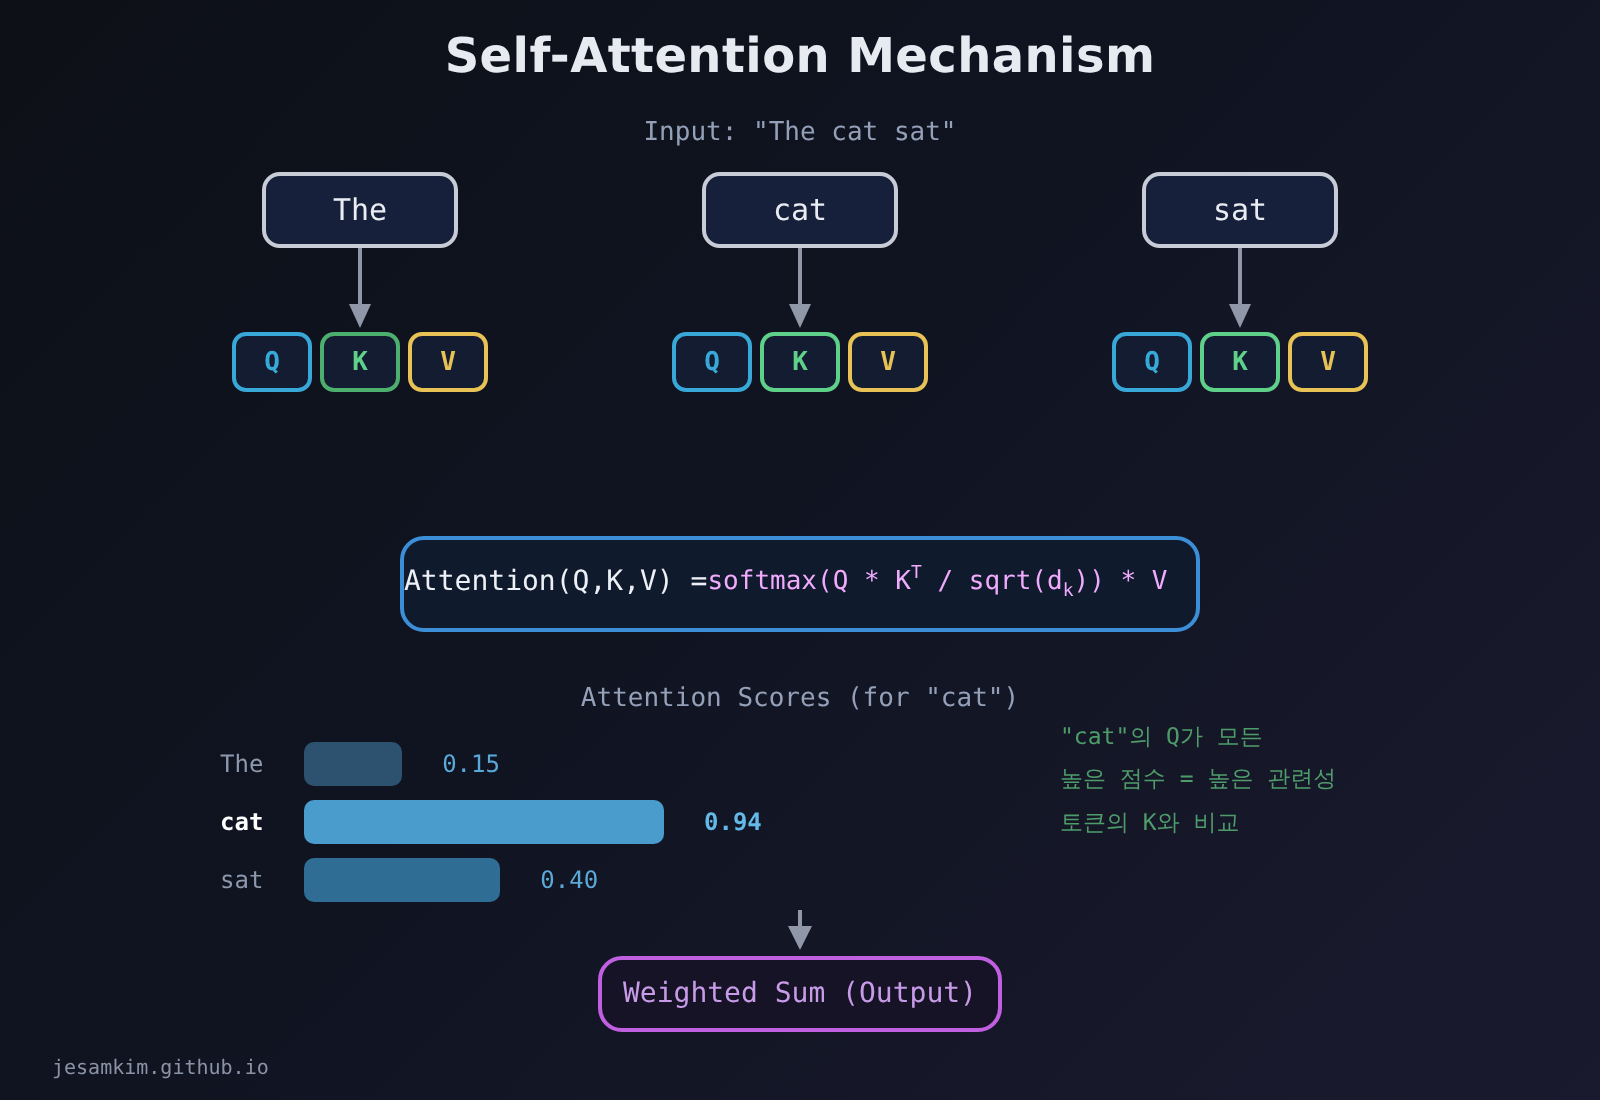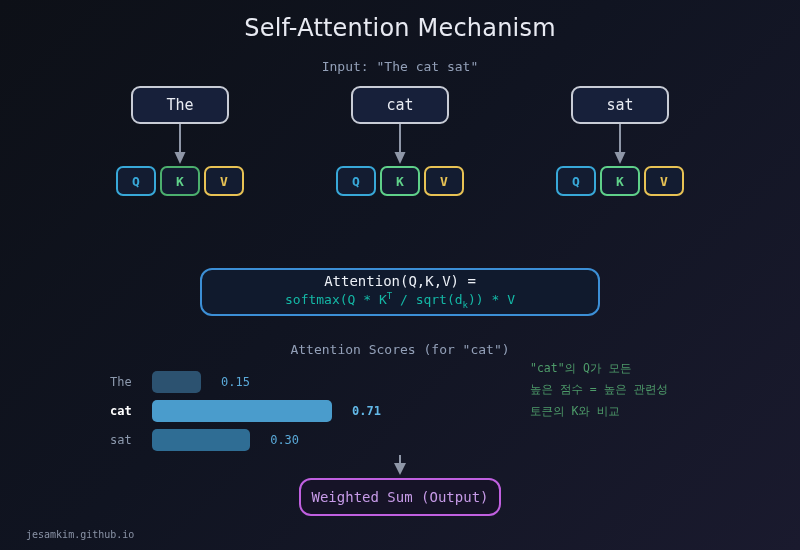--- a/index.html
+++ b/index.html
@@ -21,21 +21,21 @@
 
   
   #page-title {
     position: absolute;
     top: 14px;
     left: 0;
     width: 800px;
     text-align: center;
     font-family: "DejaVu Sans", "Liberation Sans", sans-serif;
     font-size: 24px;
-    font-weight: 400;
+    font-weight: 700;
     color: #e8eaf2;
     letter-spacing: 0.2px;
   }
   #input-caption {
     position: absolute;
     top: 59px;
     left: 0;
     width: 800px;
     text-align: center;
     font-size: 13px;
@@ -106,32 +106,31 @@
     position: absolute;
     left: 200px;
     top: 268px;
     width: 400px;
     height: 48px;
     border: 2px solid #3c8fd6;
     border-radius: 12px;
     background: #101a2d;
     box-sizing: border-box;
     display: flex;
-    flex-direction: column;
-    align-items: center;
-    justify-content: center;
+    flex-direction: row;
+    align-items: center;
     line-height: 1.25;
   }
   #formula-line1 {
     font-size: 14px;
     color: #edf1f7;
   }
   .formula-line2 {
     font-size: 13px;
-    color: #14b8a6;
+    color: #f0abfc;
     white-space: pre;
   }
   .formula-line2 sup, .formula-line2 sub {
     font-size: 9px;
   }
 
   
   #scores-heading {
     position: absolute;
     top: 342px;
@@ -280,27 +279,27 @@
 
   <div class="score-row r0">
     <div class="score-label">The</div>
     <div class="score-bar" id="bar0" style="width: 49.0909px; background: rgb(44, 82, 112);"></div>
     <div class="score-value">0.15</div>
   </div>
 
   <div class="score-row r1">
     <div class="score-label active">cat</div>
     <div class="score-bar" id="bar1" style="width: 180px; background: rgb(74, 156, 204);"></div>
-    <div class="score-value active">0.71</div>
+    <div class="score-value active">0.94</div>
   </div>
 
   <div class="score-row r2">
     <div class="score-label">sat</div>
     <div class="score-bar" id="bar2" style="width: 98.1818px; background: rgb(47, 109, 148);"></div>
-    <div class="score-value">0.30</div>
+    <div class="score-value">0.40</div>
   </div>
 
   <div id="note" style="color: rgb(78, 156, 106);">
     <div>"cat"의 Q가 모든</div>
     <div>높은 점수 = 높은 관련성</div>
     <div>토큰의 K와 비교</div>
   </div>
 
   <svg id="output-arrow" width="16" height="22" viewBox="0 0 16 22">
     <line x1="8" y1="0" x2="8" y2="10" stroke="#8f97a8" stroke-width="2"></line>

